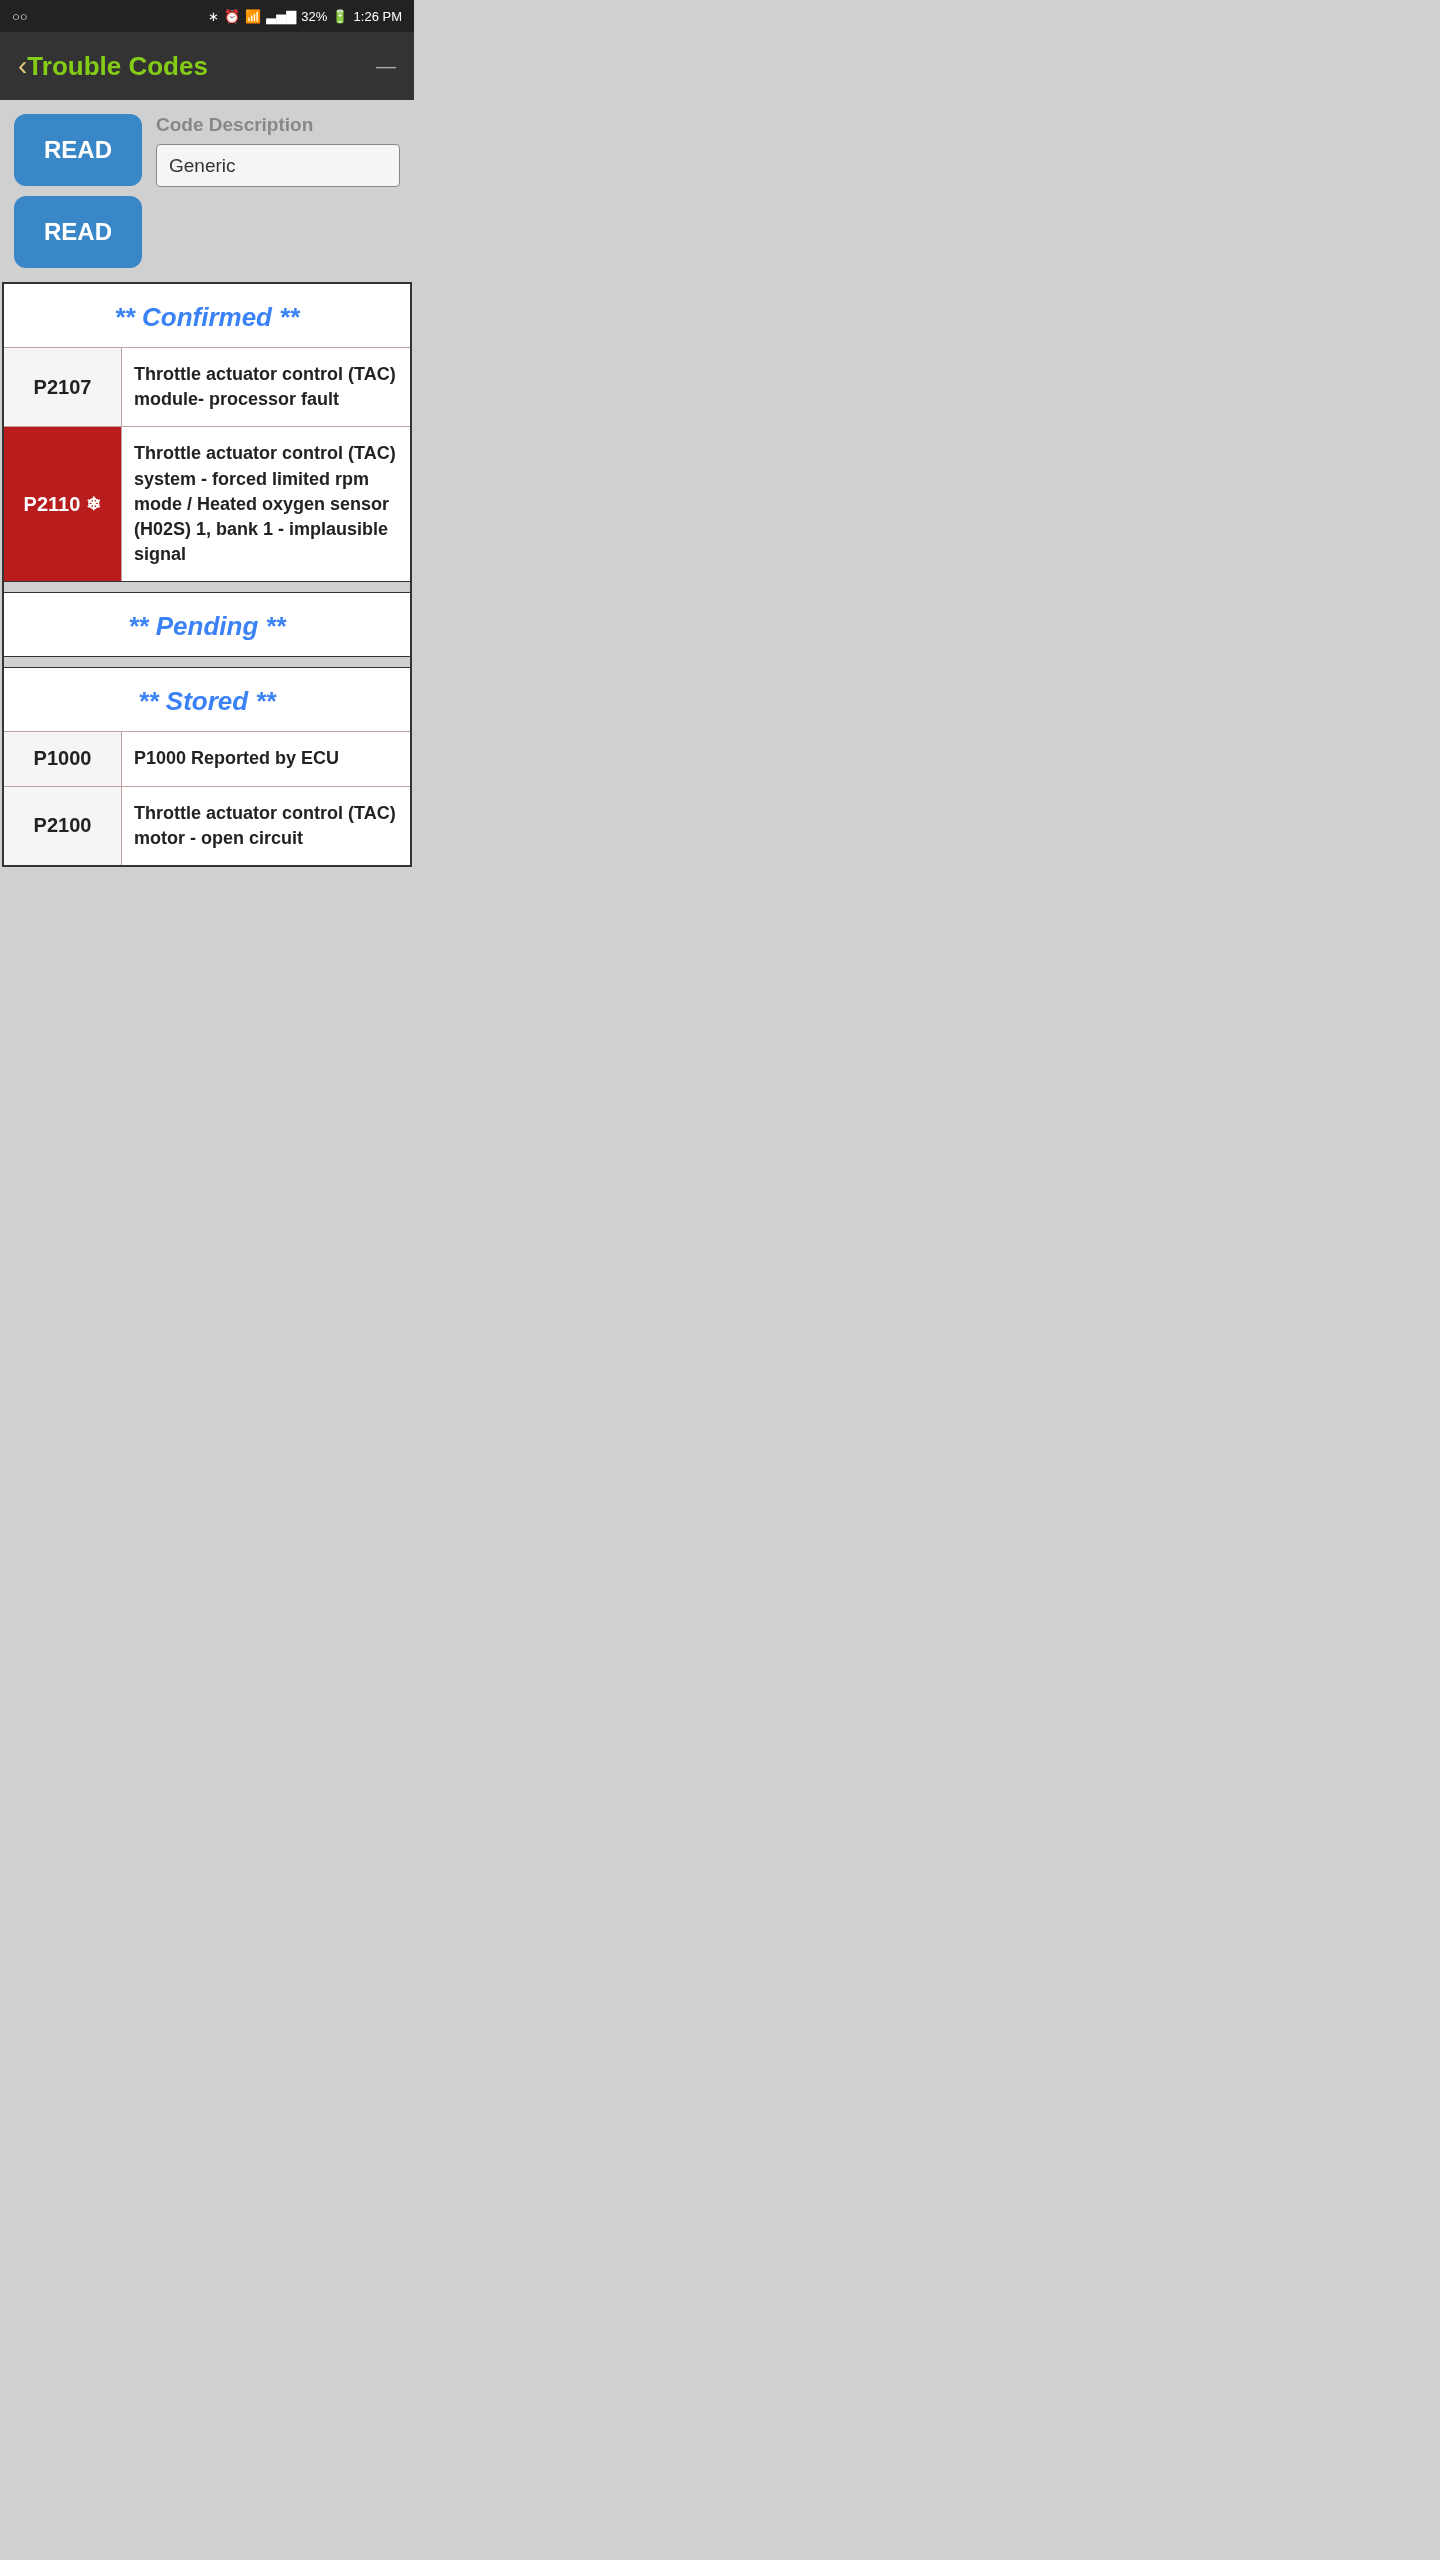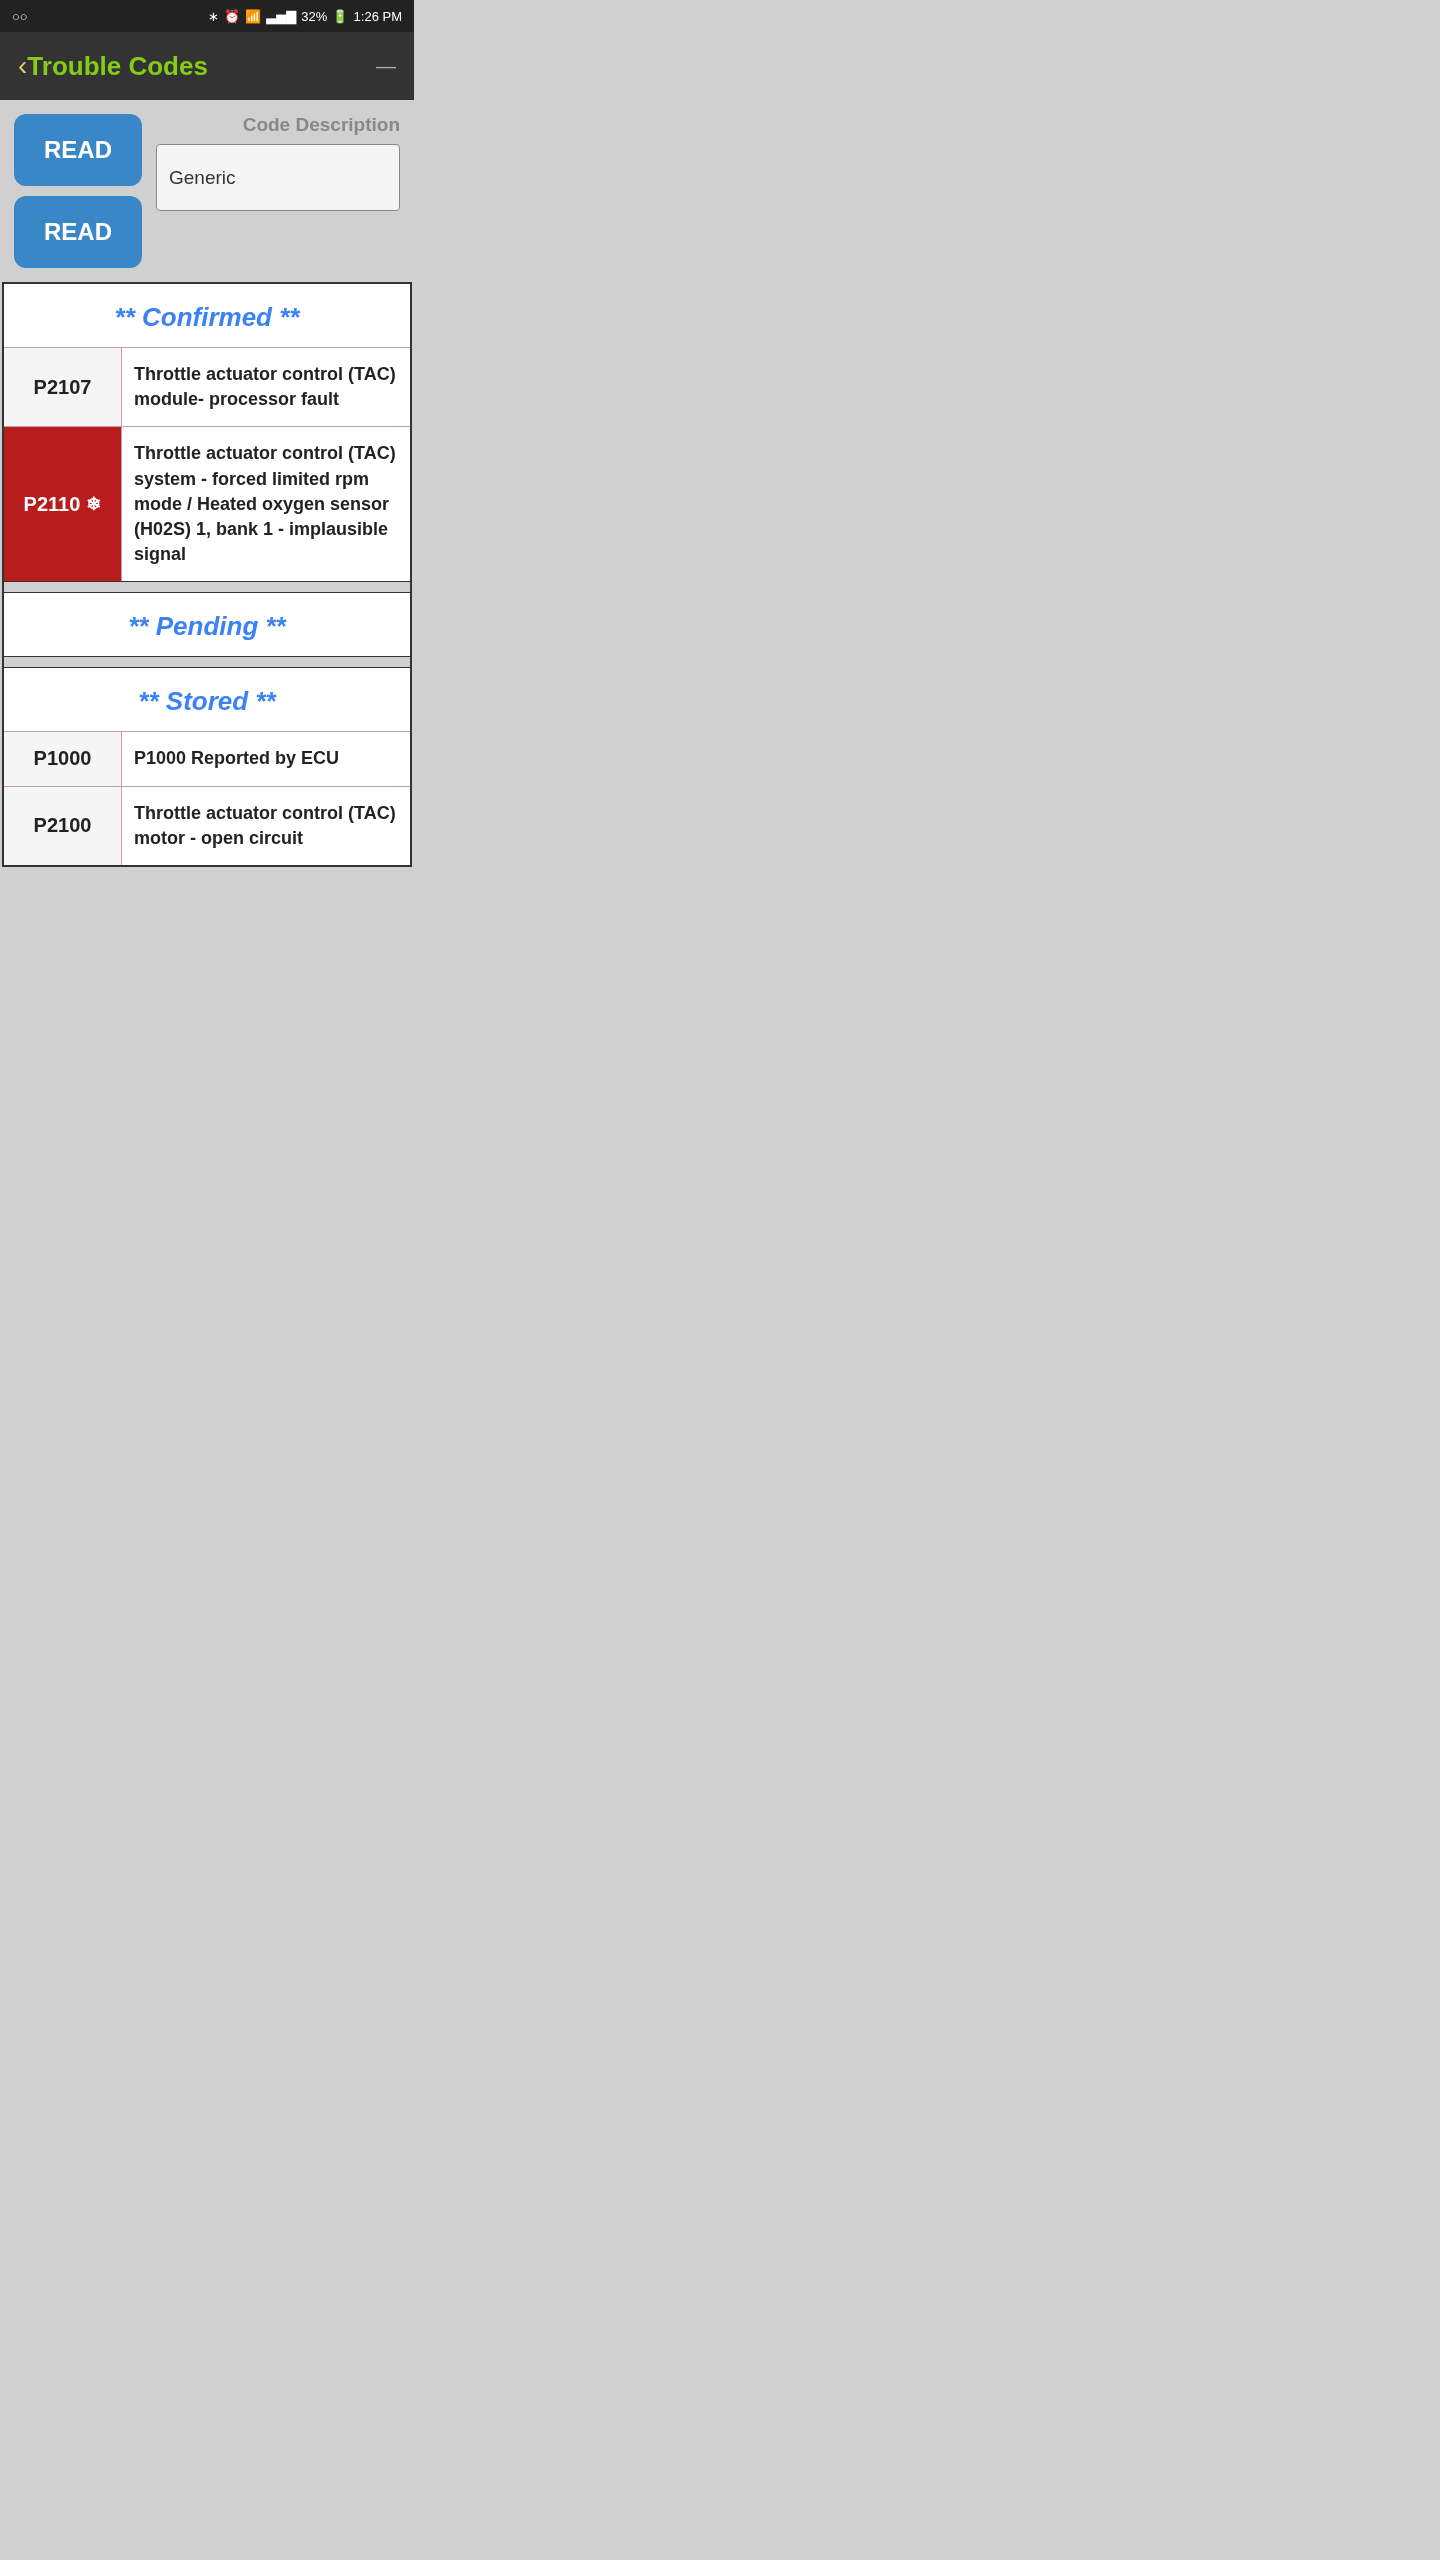--- a/index.html
+++ b/index.html
@@ -89,30 +89,30 @@
     .code-description-col {
       flex: 1;
       display: flex;
       flex-direction: column;
       justify-content: flex-start;
     }
     .code-desc-label {
       color: #888;
       font-size: 19px;
       font-weight: bold;
-      text-align: right;
+      text-align: left;
       margin-bottom: 8px;
     }
     .code-desc-select {
       border: 1.5px solid #888;
       border-radius: 4px;
       background: #f5f5f5;
       font-size: 19px;
       color: #333;
-      padding: 22px 12px;
+      padding: 10px 12px;
       width: 100%;
       appearance: none;
       outline: none;
     }
 
     
     .table-area {
       background: #fff;
       border: 2px solid #333;
       margin: 0 2px;

